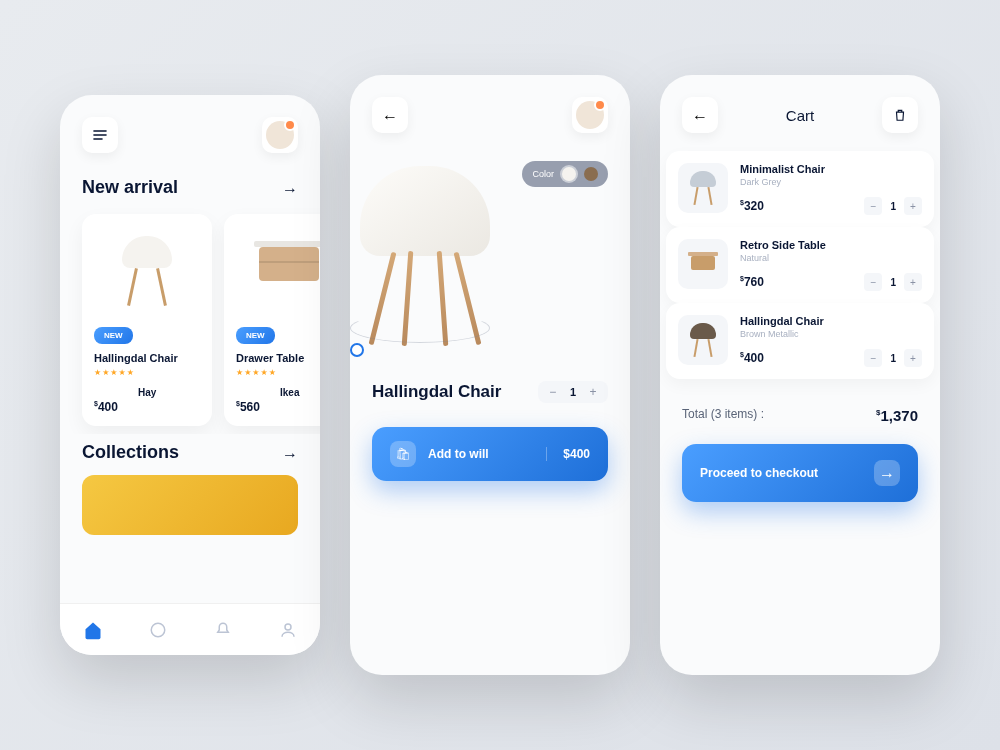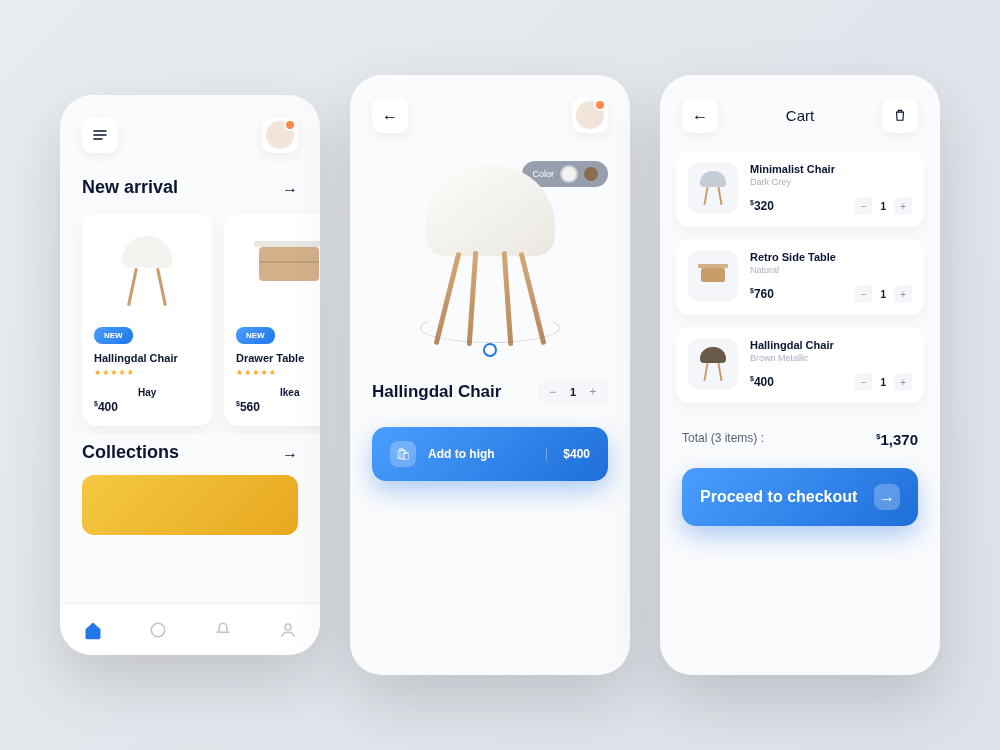--- a/index.html
+++ b/index.html
@@ -45,21 +45,21 @@
 .price sup { font-size: 7px; }
 
 .collection-preview { margin: 4px 22px 0; height: 60px; background: linear-gradient(135deg, #f5c842, #e8a820); border-radius: 12px; }
 
 .bottom-nav { position: absolute; bottom: 0; left: 0; right: 0; height: 52px; background: #fff; display: flex; justify-content: space-around; align-items: center; border-top: 1px solid #f0f0f0; }
 .nav-item { width: 24px; height: 24px; display: flex; align-items: center; justify-content: center; color: #bcc4d4; }
 .nav-item.active { color: #2176e8; }
 
 
 .p2-header { display: flex; justify-content: space-between; padding: 22px 22px 8px; }
-.p2-hero { height: 230px; position: relative; display: flex; align-items: center; justify-content: center; }
+.p2-hero { height: 230px; position: relative; display: flex; align-items: center; justify-content: flex-start; }
 .chair-big { width: 150px; height: 180px; position: relative; }
 .chair-big-seat { width: 130px; height: 90px; background: linear-gradient(145deg, #fdfcf9, #ebe8e2); border-radius: 60px 60px 20px 20px; position: absolute; top: 0; left: 10px; }
 .chair-big-legs { position: absolute; bottom: 0; left: 20px; width: 110px; height: 100px; }
 .chair-big-legs span { position: absolute; bottom: 0; width: 5px; height: 95px; background: linear-gradient(180deg, #d4a877, #b8895c); border-radius: 2px; }
 .chair-big-legs span:nth-child(1) { left: 10px; transform: rotate(14deg); }
 .chair-big-legs span:nth-child(2) { left: 35px; transform: rotate(4deg); }
 .chair-big-legs span:nth-child(3) { right: 35px; transform: rotate(-4deg); }
 .chair-big-legs span:nth-child(4) { right: 10px; transform: rotate(-14deg); }
 .rotate-ring { position: absolute; bottom: 28px; width: 140px; height: 30px; border: 1px solid rgba(120,130,150,0.3); border-radius: 50%; border-top-color: transparent; }
 .rotate-handle { position: absolute; bottom: 14px; width: 14px; height: 14px; background: #fff; border: 2px solid #2176e8; border-radius: 50%; }
@@ -82,21 +82,21 @@
 
 .add-cart-btn { margin: 14px 22px; background: linear-gradient(135deg, #4a9eff, #1e6fd8); border-radius: 14px; padding: 14px 18px; display: flex; align-items: center; justify-content: space-between; color: #fff; cursor: pointer; box-shadow: 0 10px 24px rgba(33,118,232,0.35); }
 .add-cart-left { display: flex; align-items: center; gap: 12px; }
 .bag-icon { width: 26px; height: 26px; background: rgba(255,255,255,0.25); border-radius: 8px; display: flex; align-items: center; justify-content: center; font-size: 12px; }
 .add-cart-label { font-size: 12px; font-weight: 700; }
 .add-cart-price { font-size: 12px; font-weight: 700; border-left: 1px solid rgba(255,255,255,0.3); padding-left: 16px; }
 
 
 .p3-header { display: flex; justify-content: space-between; align-items: center; padding: 22px 22px 14px; }
 .p3-title { font-size: 15px; font-weight: 400; color: #0a1633; }
-.cart-list { padding: 4px 16px; display: flex; flex-direction: column; gap: 12px; }
+.cart-list { padding: 4px 6px; display: flex; flex-direction: column; }
 .cart-item { background: #fff; border-radius: 14px; padding: 12px; display: flex; gap: 12px; box-shadow: 0 6px 16px rgba(0,0,0,0.04); }
 .cart-thumb { width: 50px; height: 50px; background: #f4f6f9; border-radius: 10px; display: flex; align-items: center; justify-content: center; flex-shrink: 0; }
 .cart-info { flex: 1; }
 .cart-name { font-size: 11px; font-weight: 800; color: #0a1633; margin-bottom: 2px; }
 .cart-variant { font-size: 9px; color: #a8b0c0; margin-bottom: 10px; }
 .cart-bottom { display: flex; justify-content: space-between; align-items: center; }
 .cart-price { font-size: 12px; font-weight: 800; color: #0a1633; }
 .cart-price sup { font-size: 7px; }
 .cart-stepper { display: flex; align-items: center; gap: 2px; }
 .cart-stepper button { width: 18px; height: 18px; border: none; background: #f4f6f9; border-radius: 4px; color: #8a92a5; font-size: 10px; cursor: pointer; }
@@ -111,21 +111,21 @@
 .mini-table { width: 30px; height: 28px; position: relative; }
 .mini-table .t { width: 30px; height: 4px; background: #d4b08a; border-radius: 1px; position: absolute; top: 2px; }
 .mini-table .b { width: 24px; height: 14px; background: #c89d6a; position: absolute; top: 6px; left: 3px; border-radius: 2px; }
 
 .total-row { display: flex; justify-content: space-between; padding: 24px 22px 14px; }
 .total-label { font-size: 12px; color: #5a6478; }
 .total-value { font-size: 15px; font-weight: 800; color: #0a1633; }
 .total-value sup { font-size: 8px; }
 
 .checkout-btn { margin: 6px 22px; background: linear-gradient(135deg, #4a9eff, #1e6fd8); border-radius: 14px; padding: 16px 18px; display: flex; align-items: center; justify-content: space-between; color: #fff; cursor: pointer; box-shadow: 0 10px 24px rgba(33,118,232,0.35); }
-.checkout-label { font-size: 16px; font-weight: 700; }
+.checkout-label { font-size: 12px; font-weight: 700; }
 .checkout-arrow { width: 26px; height: 26px; background: rgba(255,255,255,0.25); border-radius: 8px; display: flex; align-items: center; justify-content: center; }
 </style>
 </head>
 <body>
 
 <div class="phone phone1">
   <div class="p1-header">
     <div class="icon-btn menu-icon">
       <svg viewBox="0 0 24 24">
           <path d="M3 6h18M3 12h18M3 18h12" stroke="#0a1633" stroke-width="2.5" stroke-linecap="round" fill="none"></path>
@@ -236,21 +236,21 @@
       <button>−</button>
       <span>1</span>
       <button>+</button>
     </div>
   </div>
 
 
   <div class="add-cart-btn">
     <div class="add-cart-left">
       <div class="bag-icon">🛍</div>
-      <div class="add-cart-label">Add to high</div>
+      <div class="add-cart-label">Add to will</div>
     </div>
     <div class="add-cart-price">$400</div>
   </div>
 </div>
 
 <div class="phone phone3">
   <div class="p3-header">
     <div class="icon-btn">
         <span>←</span>
       </div>

